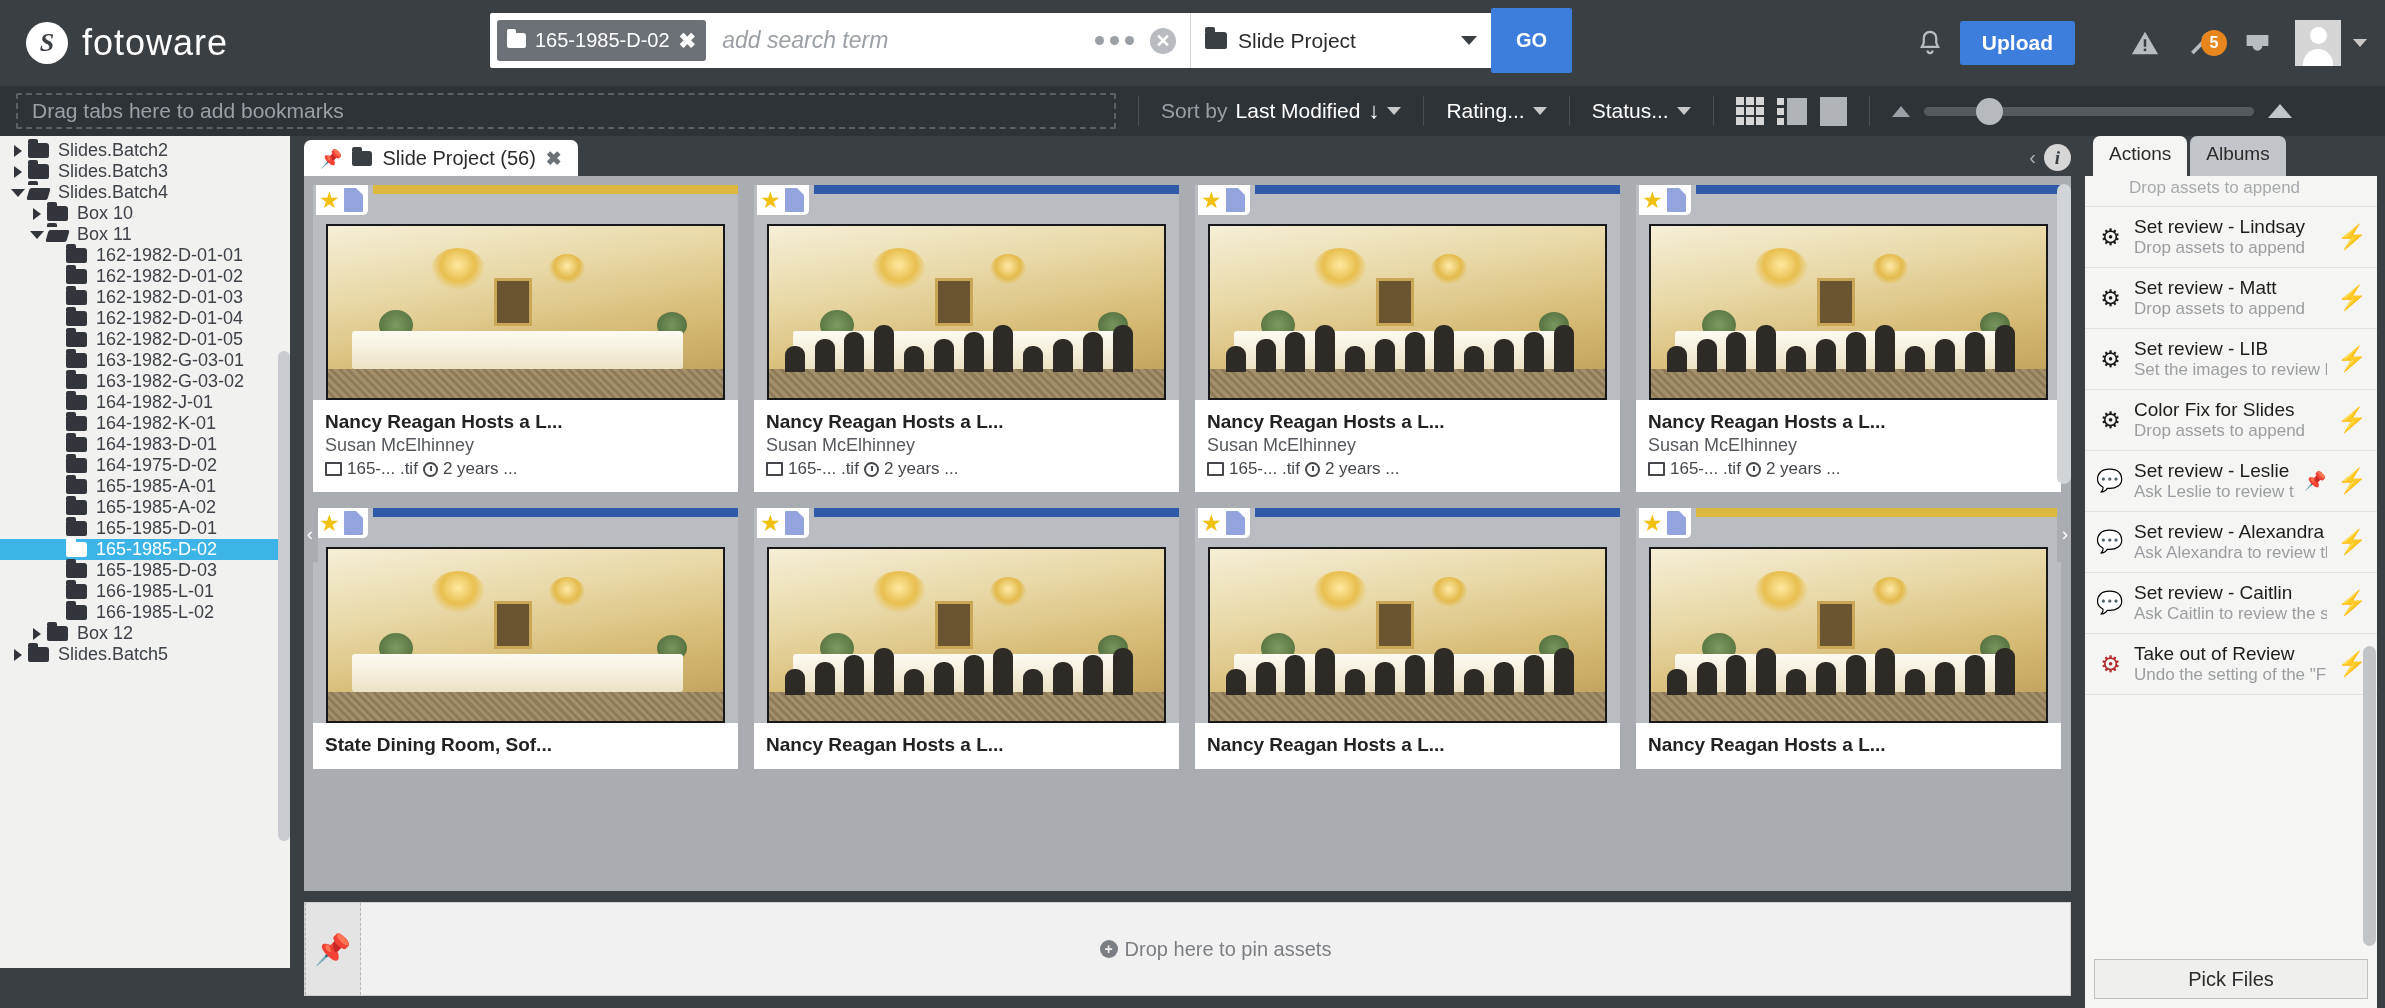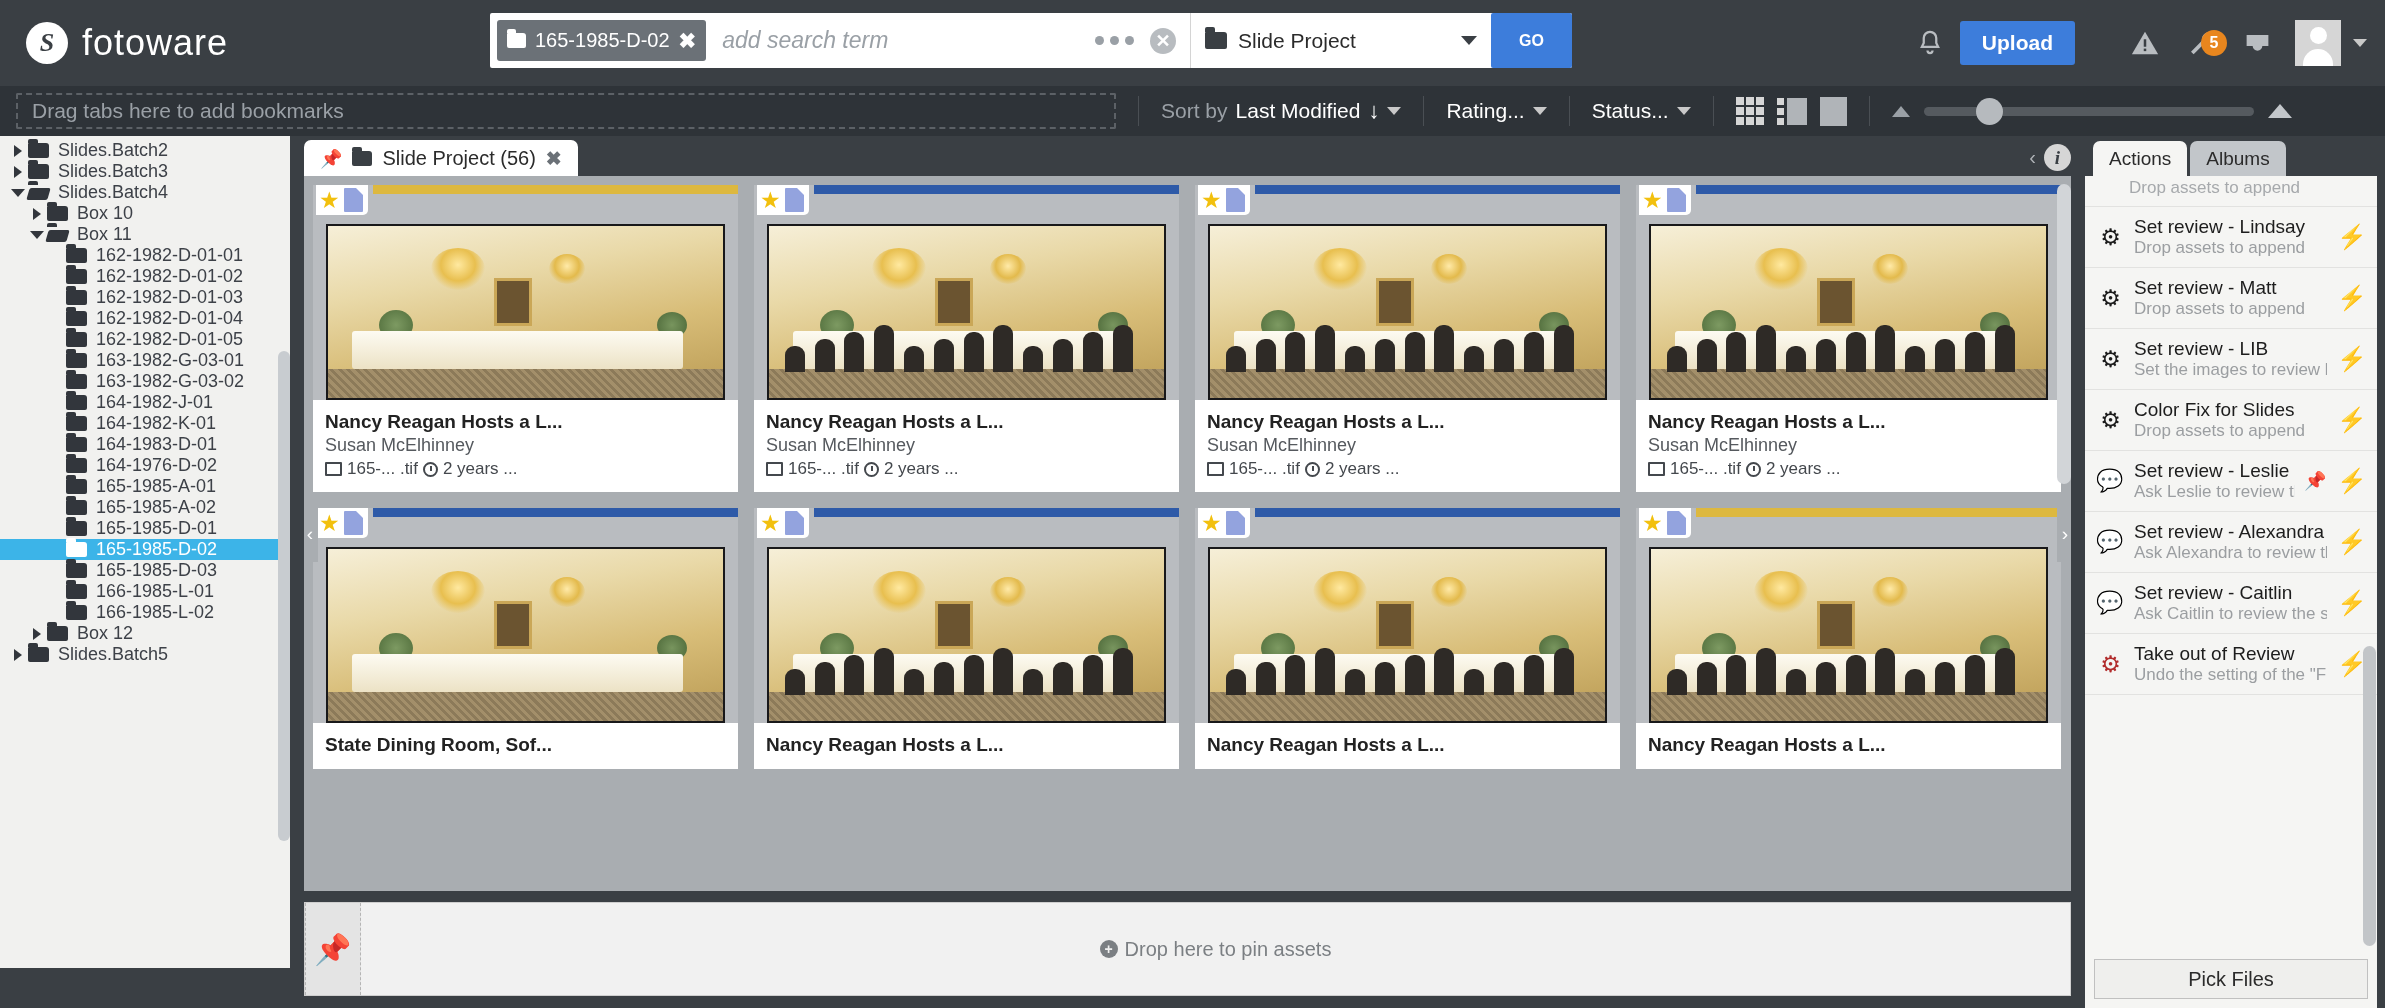--- a/index.html
+++ b/index.html
@@ -73,22 +73,22 @@
   .sel-folder:before {
     content: ""; position: absolute; top: -5px; left: 0;
     width: 10px; height: 5px; background: #3a3f44; border-radius: 2px 2px 0 0;
   }
   .sel-label { flex: 1; }
   .caret-dn {
     width: 0; height: 0; border-left: 8px solid transparent;
     border-right: 8px solid transparent; border-top: 9px solid #3a3f44;
   }
   .go-btn {
-    background: #3d7ddb; color: #fff; font-size: 16px; font-weight: bold;
-    width: 81px; height: 55px; display: flex; align-items: center;
+    background: #3d7ddb; color: #fff; font-size: 20px; font-weight: bold;
+    width: 81px; height: 65px; display: flex; align-items: center;
     justify-content: center; border-radius: 2px;
   }
 
   .hdr-right {
     position: absolute; right: 18px; top: 0; height: 86px;
     display: flex; align-items: center; gap: 0;
   }
   .bell { width: 60px; display: flex; justify-content: center; }
   .upload-btn {
     background: #3d7ddb; color: #fff; font-size: 21px; font-weight: bold;
@@ -354,21 +354,21 @@
     display: flex; align-items: center; justify-content: center; gap: 7px;
   }
   .dz-circle {
     width: 18px; height: 18px; border-radius: 50%; background: #7b7f83;
     color: #f1f1f1; font-size: 14px; display: flex;
     align-items: center; justify-content: center; font-weight: bold;
   }
 
   
   .right-panel { width: 300px; background: #3a3f44; }
-  .rtabs { display: flex; align-items: flex-end; height: 40px; padding-left: 8px; gap: 3px; }
+  .rtabs { display: flex; height: 40px; padding-left: 8px; gap: 3px; }
   .rtab {
     background: #c2c6ca; color: #2b2b2b; font-size: 19px;
     padding: 7px 16px 6px; border-radius: 7px 7px 0 0;
   }
   .rtab.active { background: #f5f5f3; }
   .rbody {
     background: #f5f5f3; height: 832px; margin-right: 8px;
     display: flex; flex-direction: column; position: relative;
   }
   .filter-box {
@@ -613,21 +613,21 @@
           <span>164-1982-K-01</span>
         </div>
         <div class="tree-row" style="padding-left: 46px;">
           <span class="tw"></span>
           <span class="fld"></span>
           <span>164-1983-D-01</span>
         </div>
         <div class="tree-row" style="padding-left: 46px;">
           <span class="tw"></span>
           <span class="fld"></span>
-          <span>164-1976-D-02</span>
+          <span>164-1975-D-02</span>
         </div>
         <div class="tree-row" style="padding-left: 46px;">
           <span class="tw"></span>
           <span class="fld"></span>
           <span>165-1985-A-01</span>
         </div>
         <div class="tree-row" style="padding-left: 46px;">
           <span class="tw"></span>
           <span class="fld"></span>
           <span>165-1985-A-02</span>

